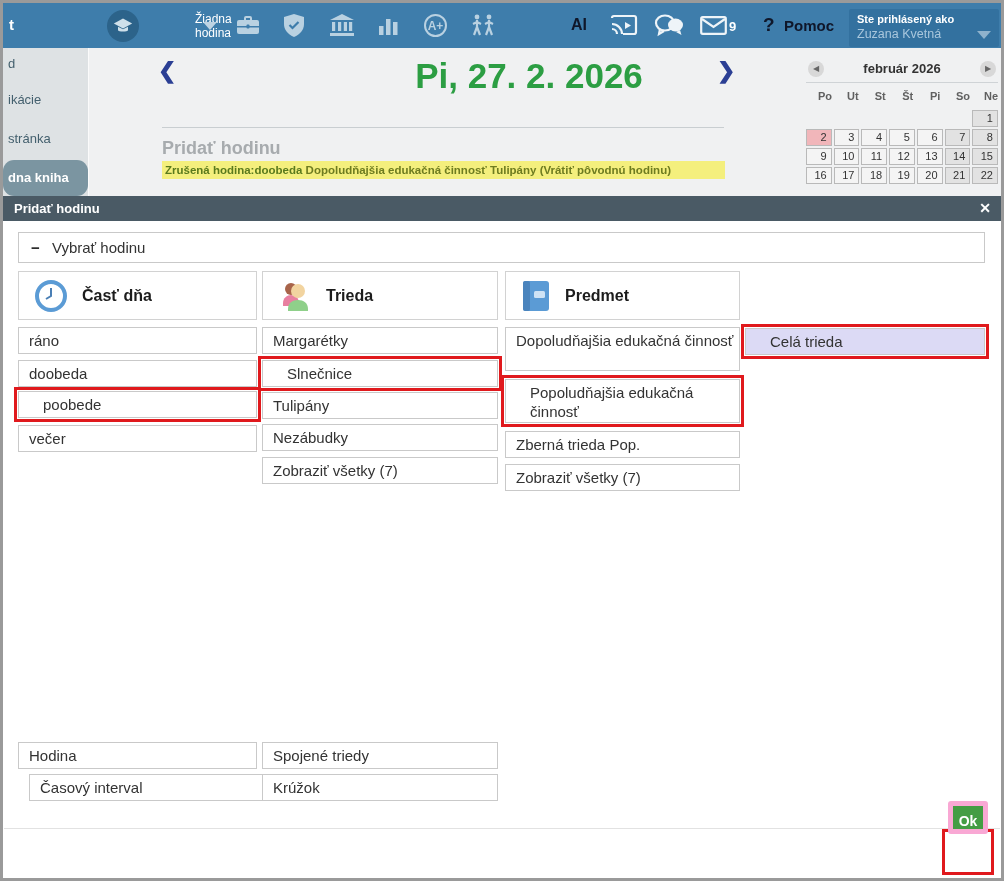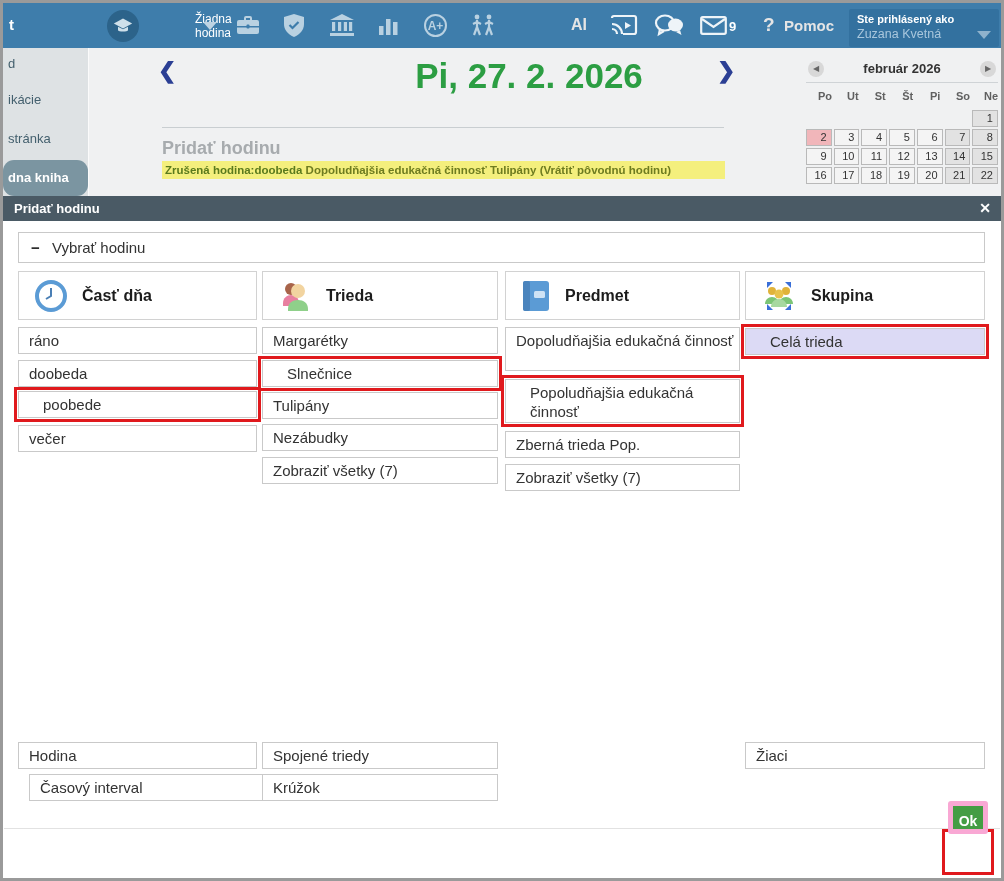--- a/index.html
+++ b/index.html
@@ -8,21 +8,21 @@
   .frame { position:absolute; inset:0; border:3px solid #9a9a9a; z-index:60; pointer-events:none; }
 
   
   .topbar { position:absolute; left:3px; top:3px; right:3px; height:45px; background:#3e7dab; z-index:5; }
   .tb-frag { position:absolute; left:6px; top:13px; color:#fff; font-weight:bold; font-size:15px; }
   .cap-circle { position:absolute; left:104px; top:7px; width:32px; height:32px; border-radius:50%; background:#2c638a; display:flex; align-items:center; justify-content:center; }
   .lesson-label { position:absolute; left:148px; top:9px; font-size:12px; line-height:14px; color:#ffffff;margin-left:44px; }
   .tb-caret { position:absolute; width:0; height:0; border-left:7px solid transparent; border-right:7px solid transparent; border-top:8px solid #bdd3e3; }
   .caret-lesson { left:200px; top:19px; }
   .tb-ico { position:absolute; top:10px; color:#b9d1e1; }
-  .tb-text { position:absolute; color:#e5e5e5; font-weight:bold; }
+  .tb-text { position:absolute; color:#0f172a; font-weight:bold; }
   .mail-count { position:absolute; left:726px; top:16px; color:#fff; font-weight:bold; font-size:13px; }
   .account-box { position:absolute; left:846px; top:6px; width:150px; height:38px; background:#33719f; border-radius:2px; padding:4px 8px; }
   .account-line1 { color:#fff; font-weight:bold; font-size:11px; }
   .account-line2 { color:#a9c7dd; font-size:12.5px; margin-top:2px; }
   .caret-account { right:8px; top:22px; left:auto; border-top-color:#8fb2cc; }
 
   
   .sidebar { position:absolute; left:3px; top:48px; width:86px; height:148px; background:#dee2e4; border-right:1px solid #fbfbfb; z-index:4; }
   .sb-item { position:absolute; left:0; width:100%; color:#44606e; font-size:13px; padding-left:5px; }
   .sb-selected { background:#7b95a1; color:#fff; font-weight:bold; height:36px; line-height:36px; }
@@ -268,39 +268,20 @@
   <div class="box col-header" style="left:502px; top:50px; width:235px;">
     <span>
       <svg width="32" height="36" viewBox="0 0 32 36">
           <rect x="3" y="3" width="26" height="30" rx="3" fill="#5b9bd5"></rect>
           <rect x="3" y="3" width="7" height="30" rx="2" fill="#4a84bd"></rect>
           <rect x="14" y="13" width="11" height="7" rx="1.5" fill="#cfe3f5"></rect>
         </svg>
     </span>
     <span>Predmet</span>
   </div>
-  <div class="box col-header" style="left:742px; top:50px; width:240px;">
-    <span>
-      <svg width="38" height="36" viewBox="0 0 38 36">
-          <g fill="#3a6fd8">
-            <polygon points="7,4 13,4 7,10"></polygon>
-            <polygon points="31,4 25,4 31,10"></polygon>
-            <polygon points="7,32 13,32 7,26"></polygon>
-            <polygon points="31,32 25,32 31,26"></polygon>
-          </g>
-          <circle cx="12" cy="13" r="4" fill="#e0b33a"></circle>
-          <circle cx="26" cy="13" r="4" fill="#e0b33a"></circle>
-          <path d="M5 26 c0-4 3-7 7-7 c4 0 7 3 7 7 z" fill="#7cc576"></path>
-          <path d="M19 26 c0-4 3-7 7-7 c4 0 7 3 7 7 z" fill="#7cc576"></path>
-          <circle cx="19" cy="16" r="4.5" fill="#e8c24a"></circle>
-          <path d="M11 29 c0-4.5 3.5-8 8-8 c4.5 0 8 3.5 8 8 z" fill="#a7d8a0"></path>
-        </svg>
-    </span>
-    <span>Skupina</span>
-  </div>
 
   <div class="box item" style="left:15px; top:106px; width:239px;">ráno</div>
   <div class="box item" style="left:15px; top:139px; width:239px;">doobeda</div>
   <div class="box item marked" style="left:15px; top:170px; width:239px;">poobede</div>
   <div class="box item" style="left:15px; top:204px; width:239px;">večer</div>
 
   <div class="box item" style="left:259px; top:106px; width:236px;">Margarétky</div>
   <div class="box item marked" style="left:259px; top:139px; width:236px;">Slnečnice</div>
   <div class="box item" style="left:259px; top:171px; width:236px;">Tulipány</div>
   <div class="box item" style="left:259px; top:203px; width:236px;">Nezábudky</div>
@@ -310,20 +291,19 @@
   <div class="box item two-line marked" style="left:502px; top:158px; width:235px;">Popoludňajšia edukačná činnosť</div>
   <div class="box item" style="left:502px; top:210px; width:235px;">Zberná trieda Pop.</div>
   <div class="box item" style="left:502px; top:243px; width:235px;">Zobraziť všetky (7)</div>
 
   <div class="box item marked sel-lavender" style="left:742px; top:107px; width:240px;">Celá trieda</div>
 
   <div class="box item" style="left:15px; top:521px; width:239px;">Hodina</div>
   <div class="box item" style="left:15px; top:553px; width:239px;margin-left:11px;">Časový interval</div>
   <div class="box item" style="left:259px; top:521px; width:236px;">Spojené triedy</div>
   <div class="box item" style="left:259px; top:553px; width:236px;">Krúžok</div>
-  <div class="box item" style="left:742px; top:521px; width:240px;">Žiaci</div>
 
   <div class="footer-rule"></div>
   <div class="ok-red-frame"></div>
   <div class="ok-btn">Ok</div>
 </div>
 
 <div class="frame"></div>
 
 </body></html>

